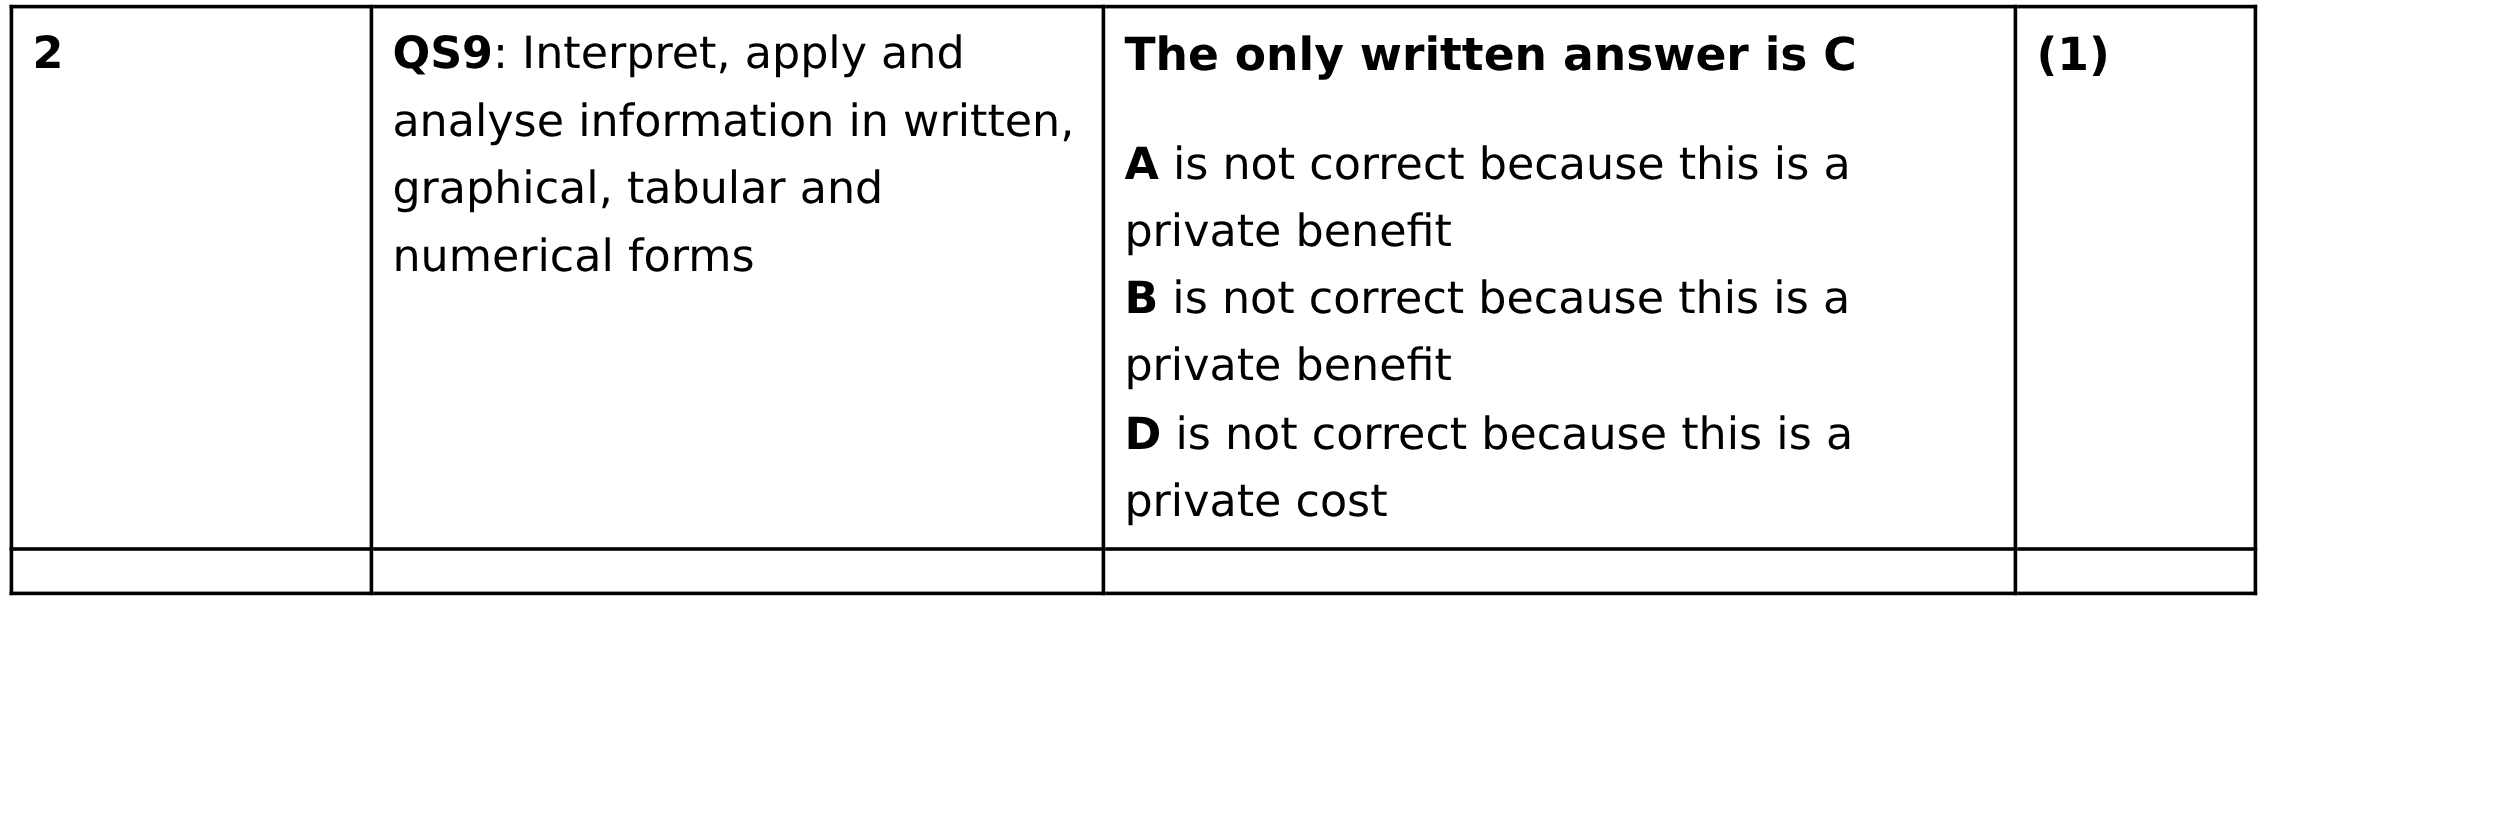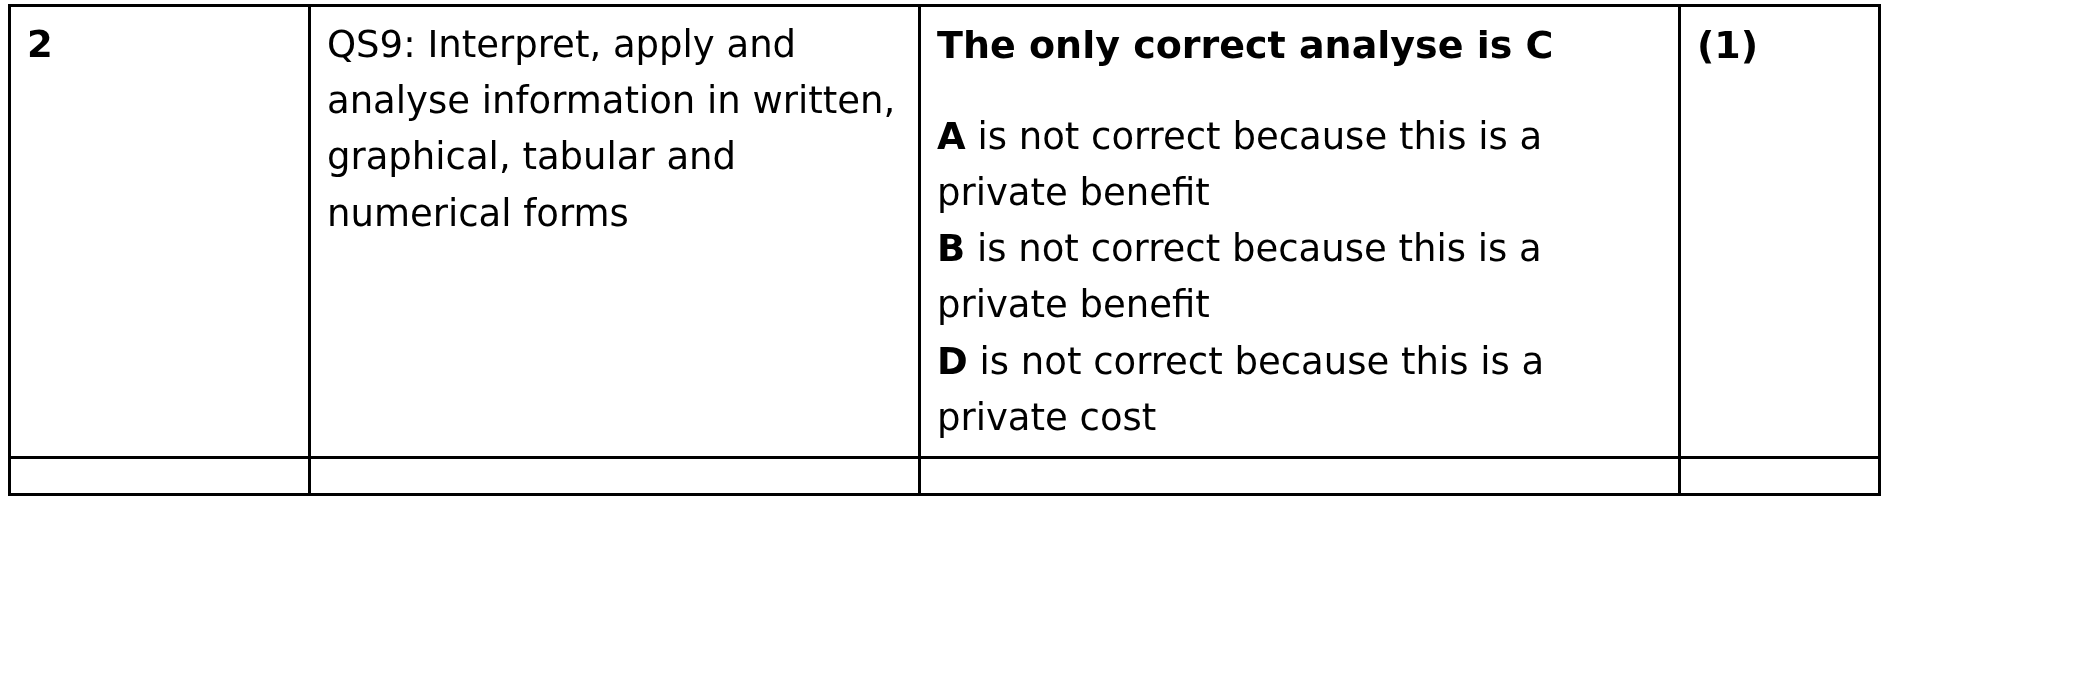--- a/index.html
+++ b/index.html
@@ -45,21 +45,21 @@
 
   .qnum {
     font-weight: bold;
     font-size: 38px;
     padding-left: 20px;
   }
   .skill-text {
     font-size: 37px;
   }
   .skill-code {
-    font-weight: normal;
+    font-weight: bold;
   }
   .answer-cell {
     padding-left: 22px;
   }
   .answer-head {
     font-weight: bold;
     font-size: 38px;
     margin: 0 0 34px 0;
     white-space: nowrap;
   }
@@ -98,21 +98,21 @@
     </colgroup>
     <tbody>
       <tr>
         <td class="qnum">
           <span>2</span>
         </td>
         <td class="skill-text">
           <span class="skill-code">QS9</span><span>: </span><span>Interpret, apply and analyse information in written, graphical, tabular and numerical forms</span>
         </td>
         <td class="answer-cell">
-          <p class="answer-head">The only correct analyse is C</p>
+          <p class="answer-head">The only written answer is C</p>
           <p class="answer-line">
             <span class="opt">A</span><span> is not correct because this is a private benefit</span>
           </p>
           <p class="answer-line">
             <span class="opt">B</span><span> is not correct because this is a private benefit</span>
           </p>
           <p class="answer-line">
             <span class="opt">D</span><span> is not correct because this is a private cost</span>
           </p>
         </td>

